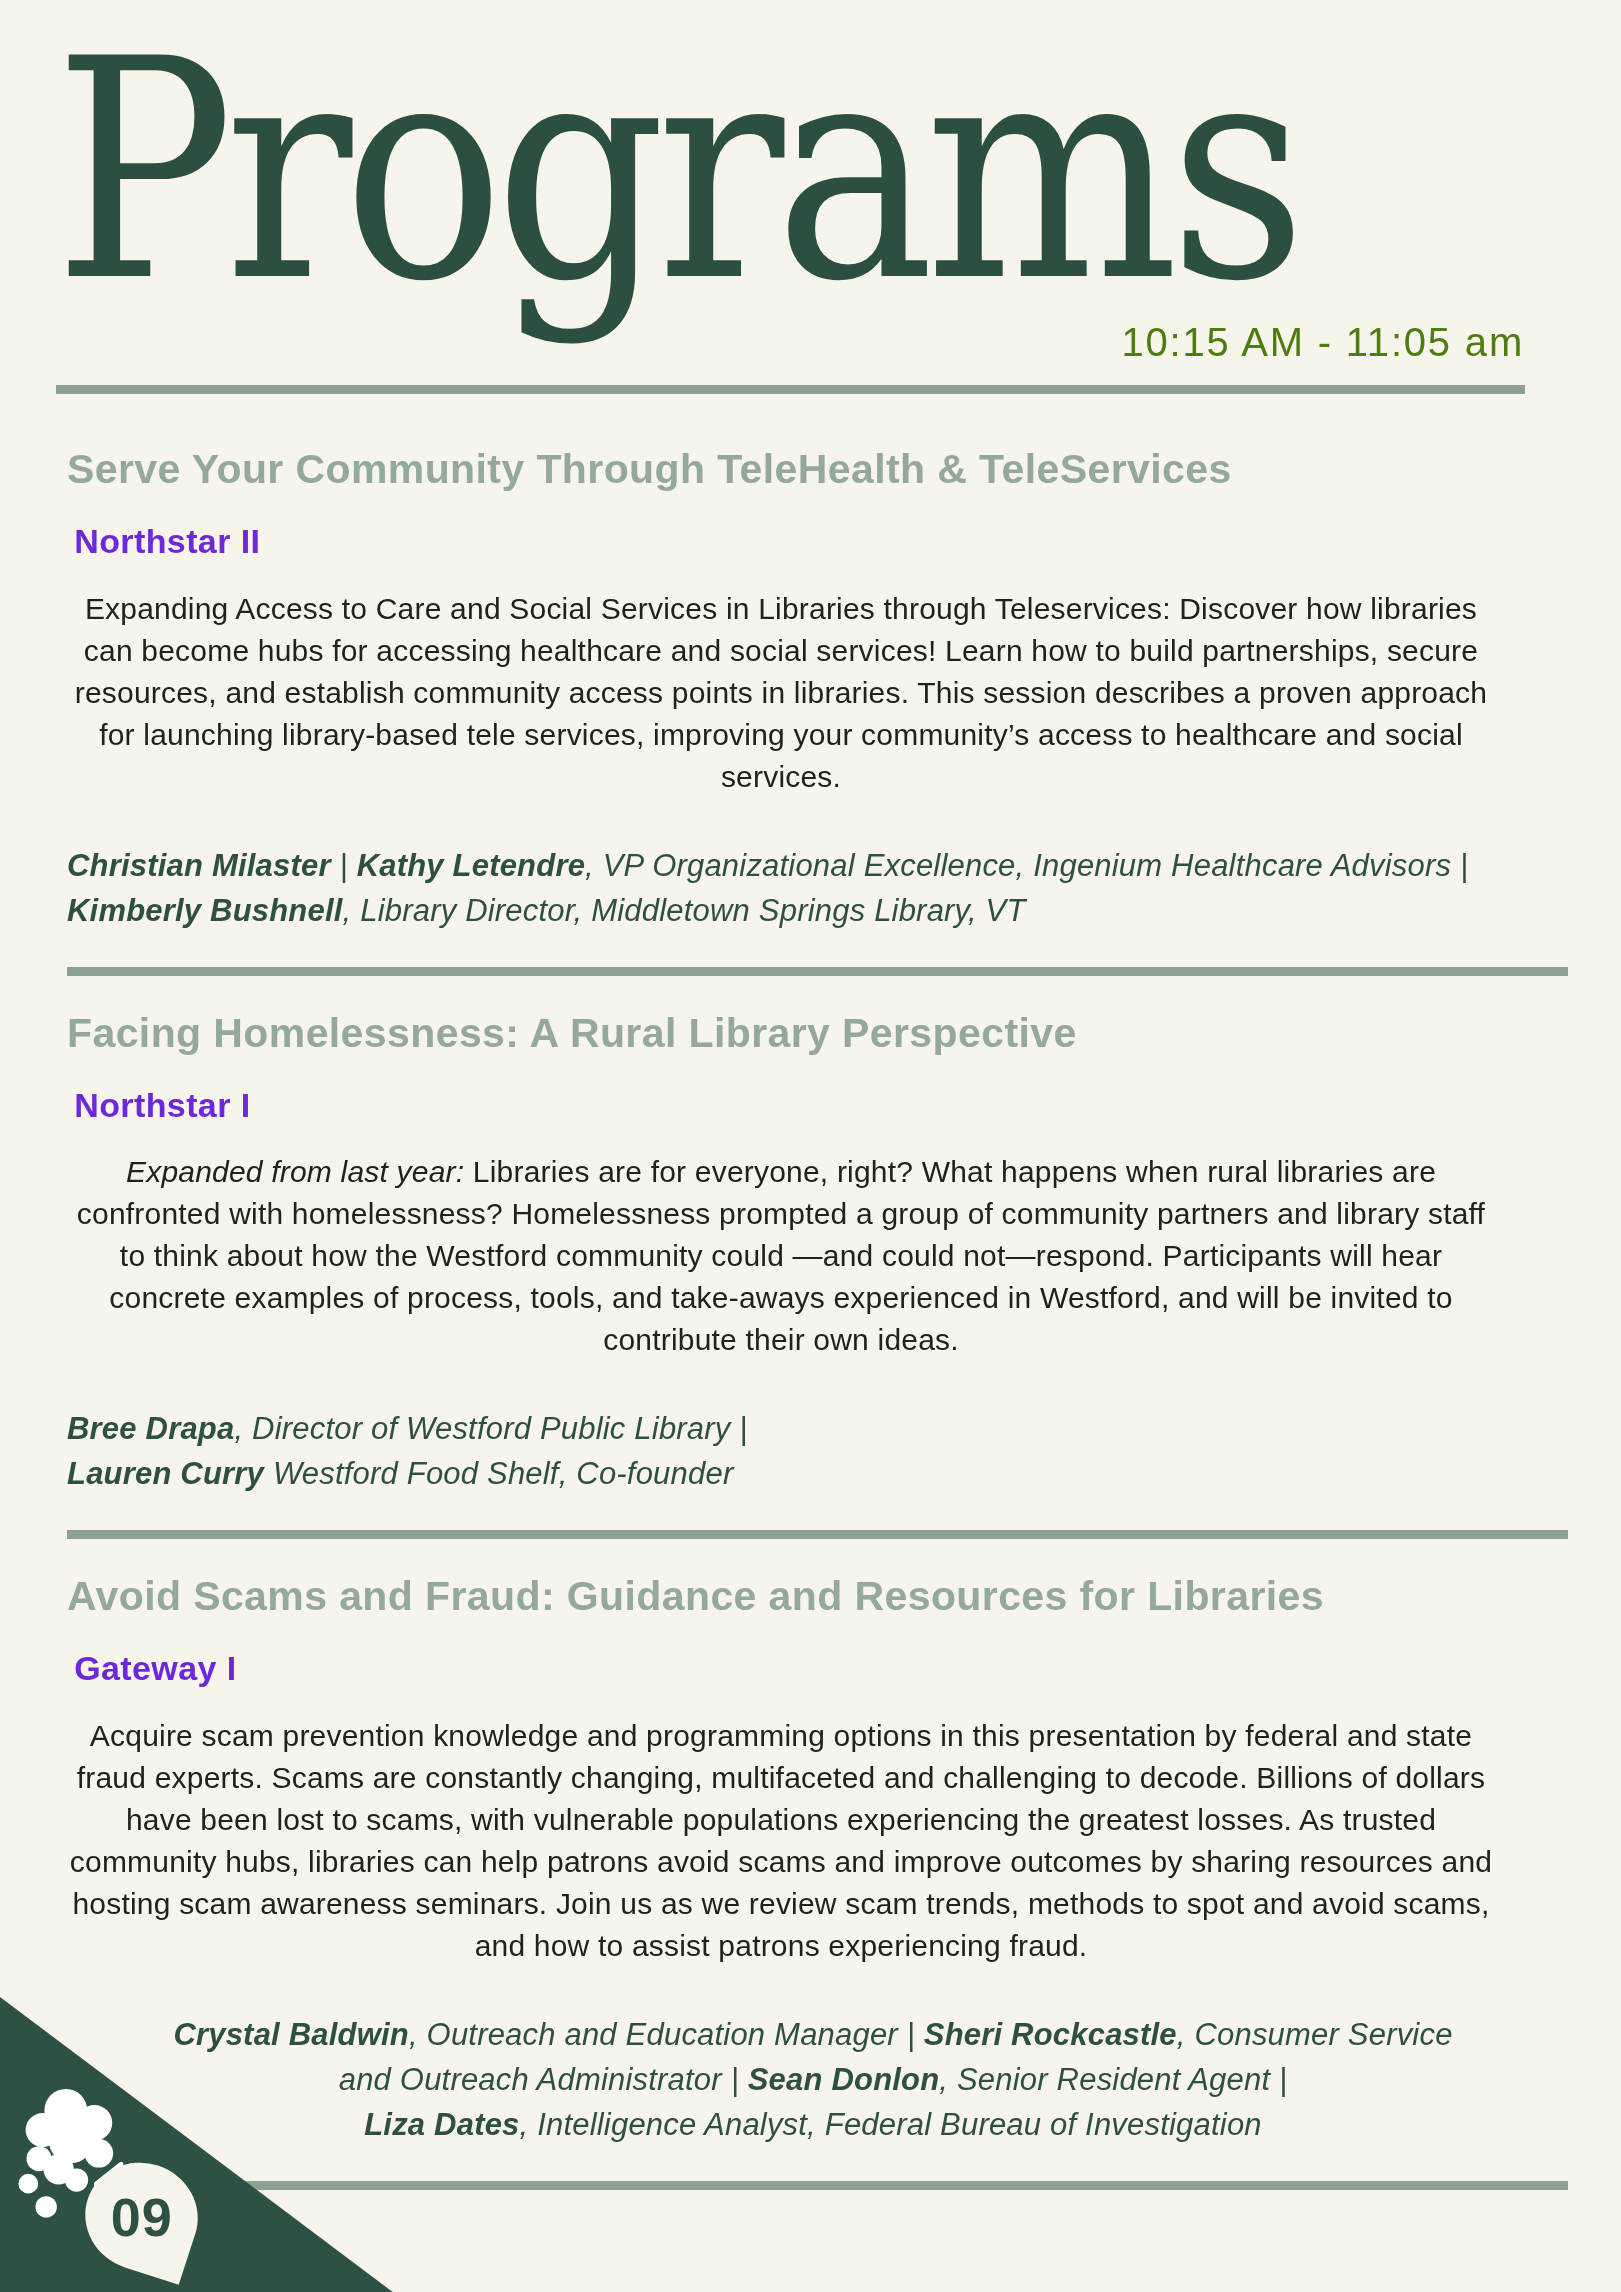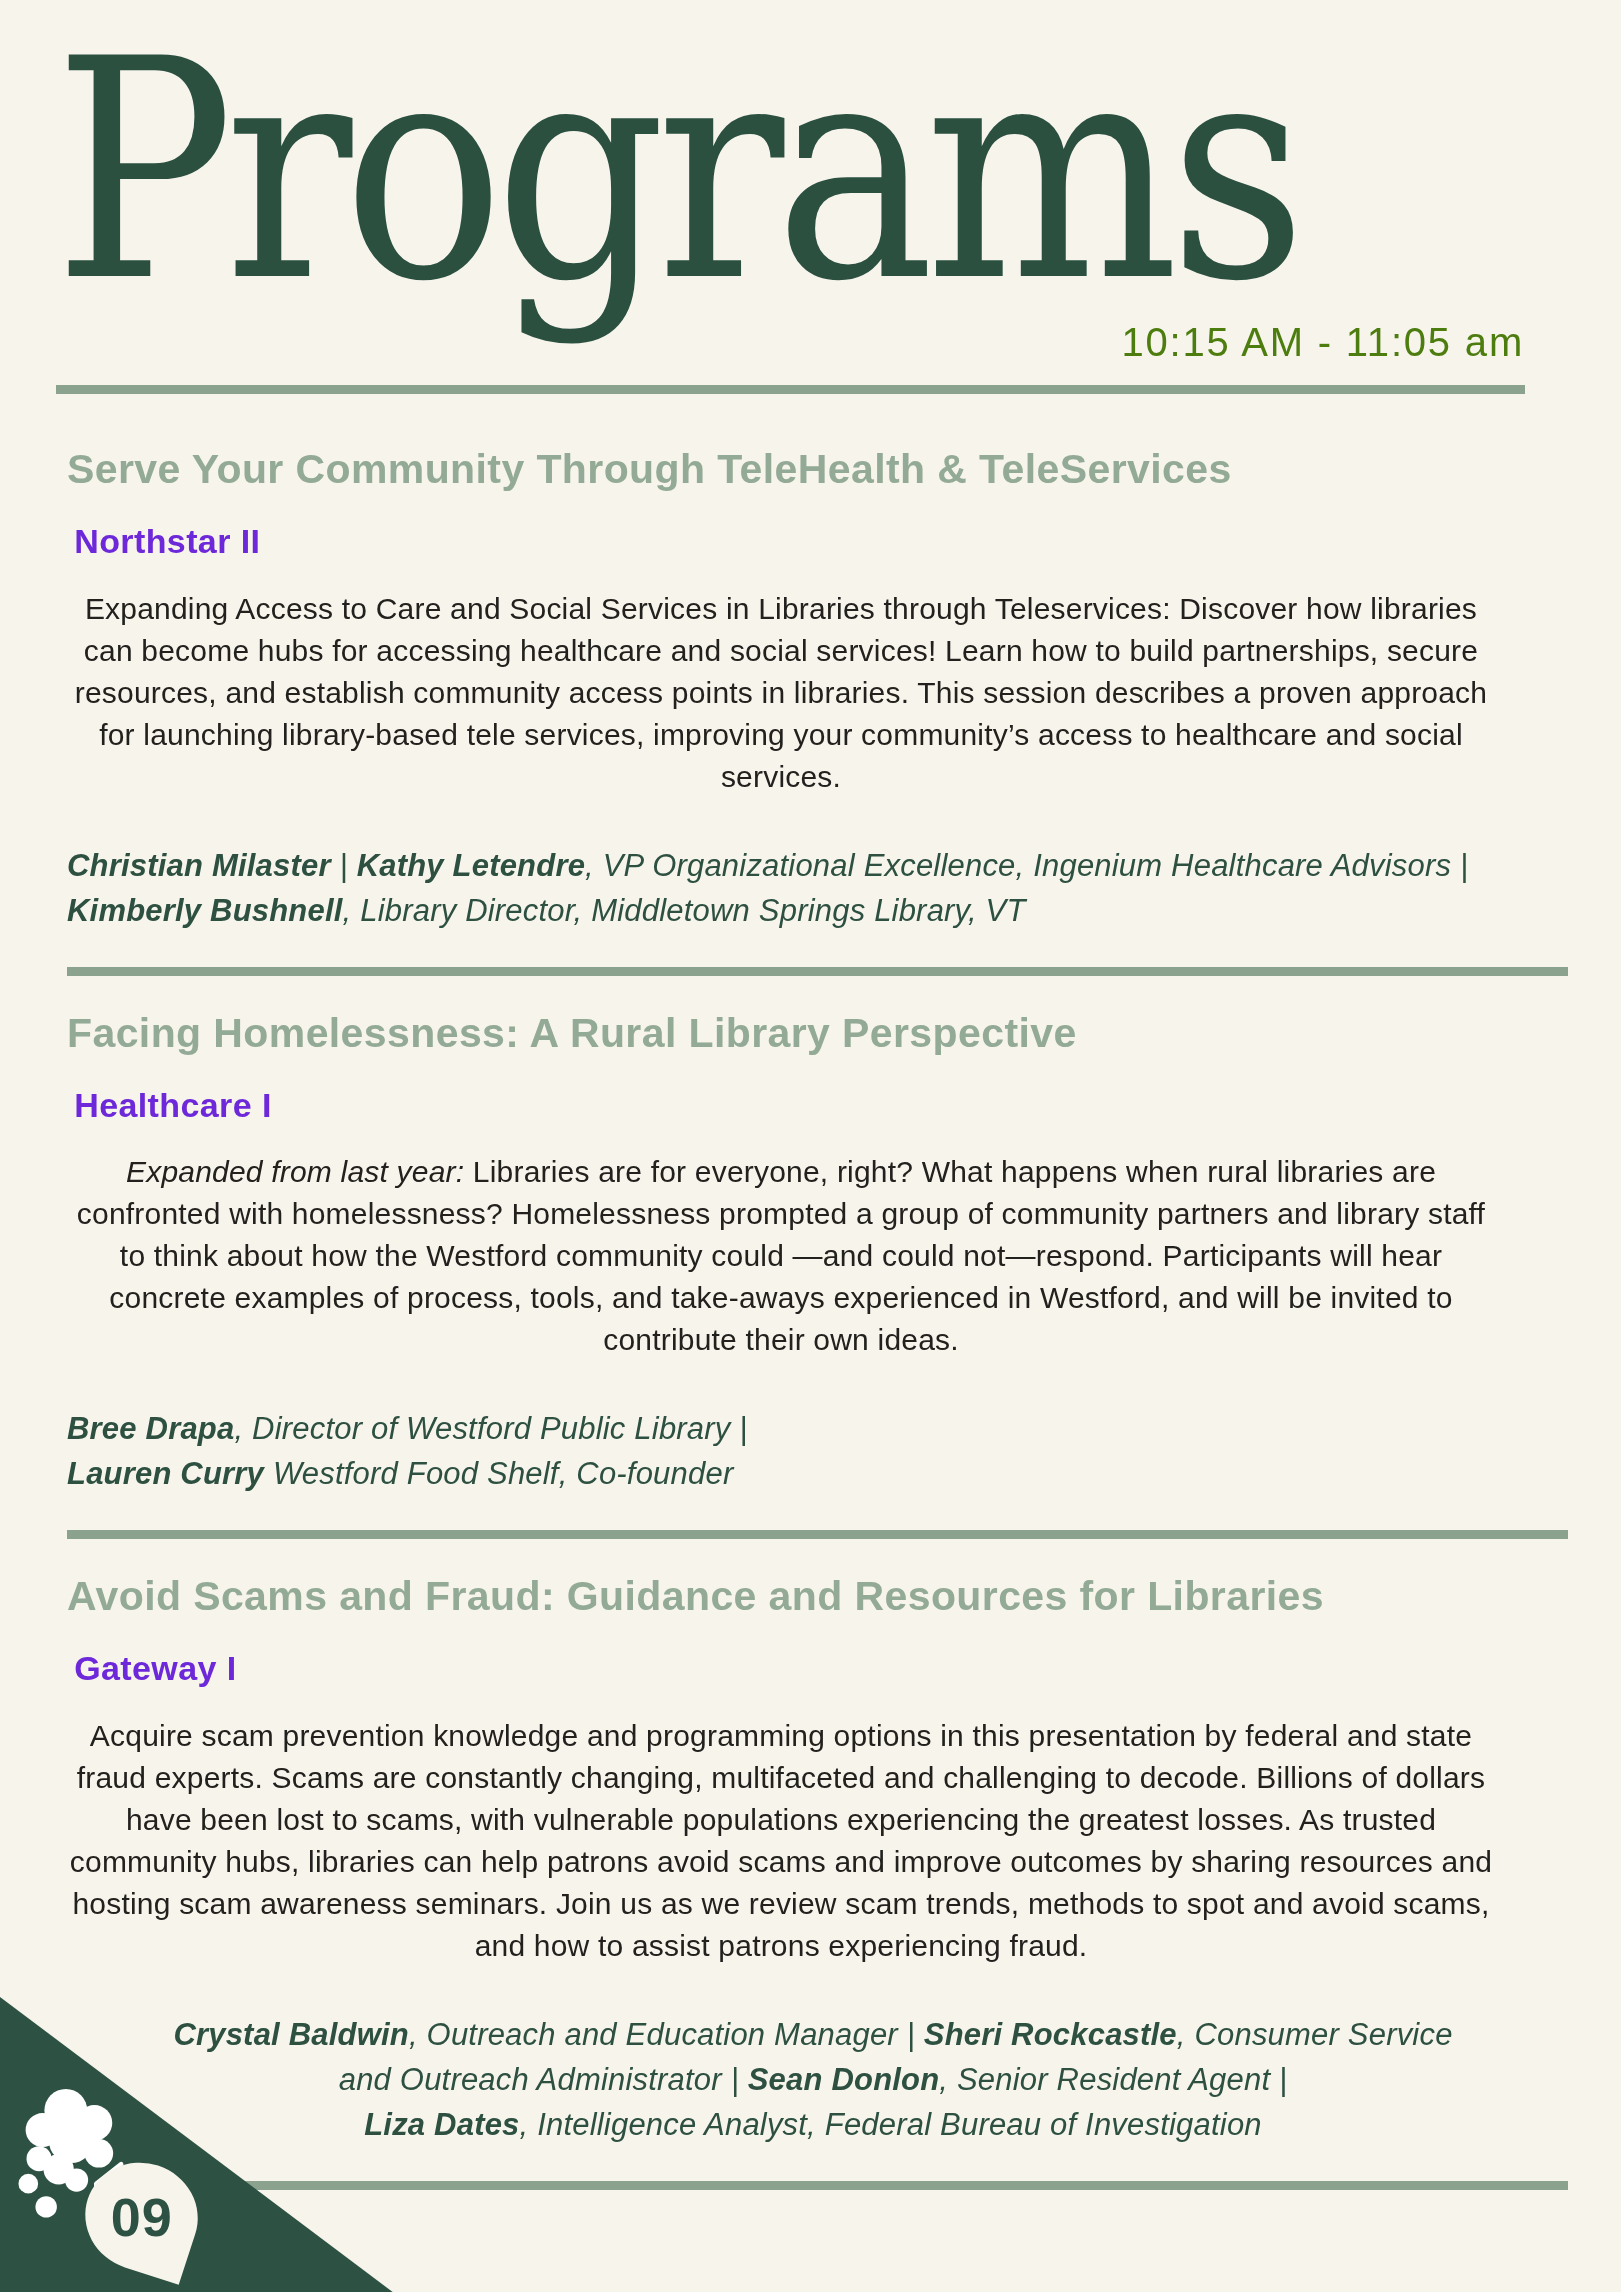--- a/index.html
+++ b/index.html
@@ -85,21 +85,21 @@
     <section>
       <h2 class="s-title">Serve Your Community Through TeleHealth &amp; TeleServices</h2>
       <div class="s-room">Northstar II</div>
       <p class="s-desc"><span>Expanding Access to Care and Social Services in Libraries through Teleservices: Discover how libraries can become hubs for accessing healthcare and social services! Learn how to build partnerships, secure resources, and establish community access points in libraries. This session describes a proven approach for launching library-based tele services, improving your community’s access to healthcare and social services.</span></p>
       <p class="s-speakers"><span class="b">Christian Milaster</span><span> | </span><span class="b">Kathy Letendre</span><span>, VP Organizational Excellence, Ingenium Healthcare Advisors | </span><span class="b">Kimberly Bushnell</span><span>, Library Director, Middletown Springs Library, VT</span></p>
       <div class="divider"></div>
     </section>
 
     <section>
       <h2 class="s-title">Facing Homelessness: A Rural Library Perspective</h2>
-      <div class="s-room">Healthcare I</div>
+      <div class="s-room">Northstar I</div>
       <p class="s-desc"><span class="i">Expanded from last year:</span><span> Libraries are for everyone, right? What happens when rural libraries are confronted with homelessness? Homelessness prompted a group of community partners and library staff to think about how the Westford community could —and could not—respond. Participants will hear concrete examples of process, tools, and take-aways experienced in Westford, and will be invited to contribute their own ideas.</span></p>
       <p class="s-speakers"><span class="b">Bree Drapa</span><span>, Director of Westford Public Library |</span><br><span class="b">Lauren Curry</span><span> Westford Food Shelf, Co-founder</span></p>
       <div class="divider"></div>
     </section>
 
     <section>
       <h2 class="s-title">Avoid Scams and Fraud: Guidance and Resources for Libraries</h2>
       <div class="s-room">Gateway I</div>
       <p class="s-desc"><span>Acquire scam prevention knowledge and programming options in this presentation by federal and state fraud experts. Scams are constantly changing, multifaceted and challenging to decode. Billions of dollars have been lost to scams, with vulnerable populations experiencing the greatest losses. As trusted community hubs, libraries can help patrons avoid scams and improve outcomes by sharing resources and hosting scam awareness seminars. Join us as we review scam trends, methods to spot and avoid scams, and how to assist patrons experiencing fraud.</span></p>
       <p class="s-speakers centered"><span class="b">Crystal Baldwin</span><span>, Outreach and Education Manager | </span><span class="b">Sheri Rockcastle</span><span>, Consumer Service</span><br><span>and Outreach Administrator | </span><span class="b">Sean Donlon</span><span>, Senior Resident Agent |</span><br><span class="b">Liza Dates</span><span>,  Intelligence Analyst, Federal Bureau of Investigation</span></p>

